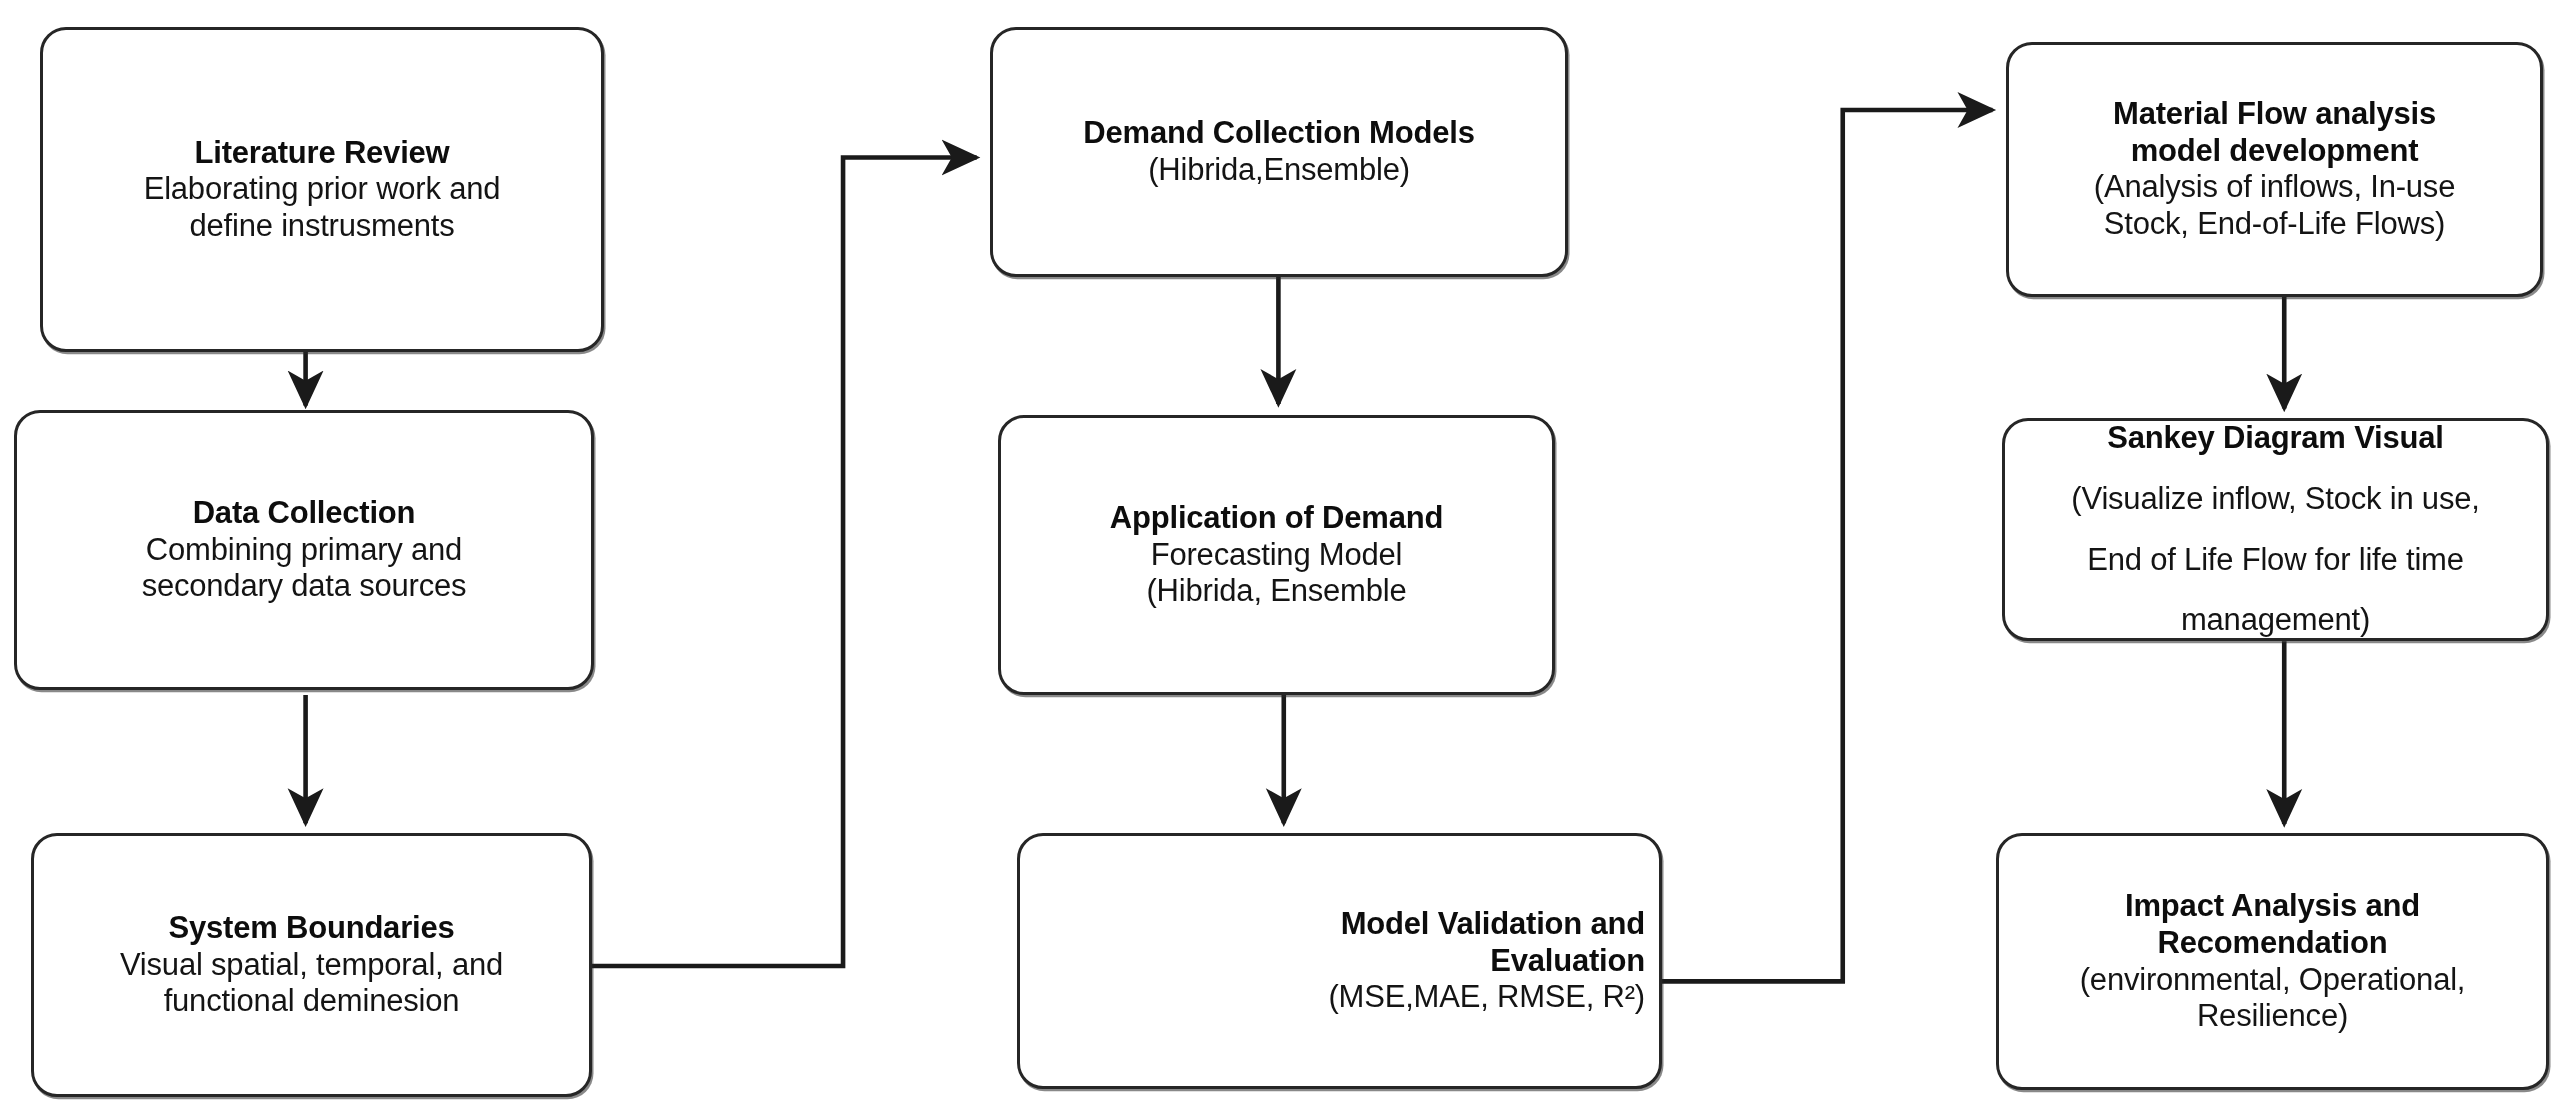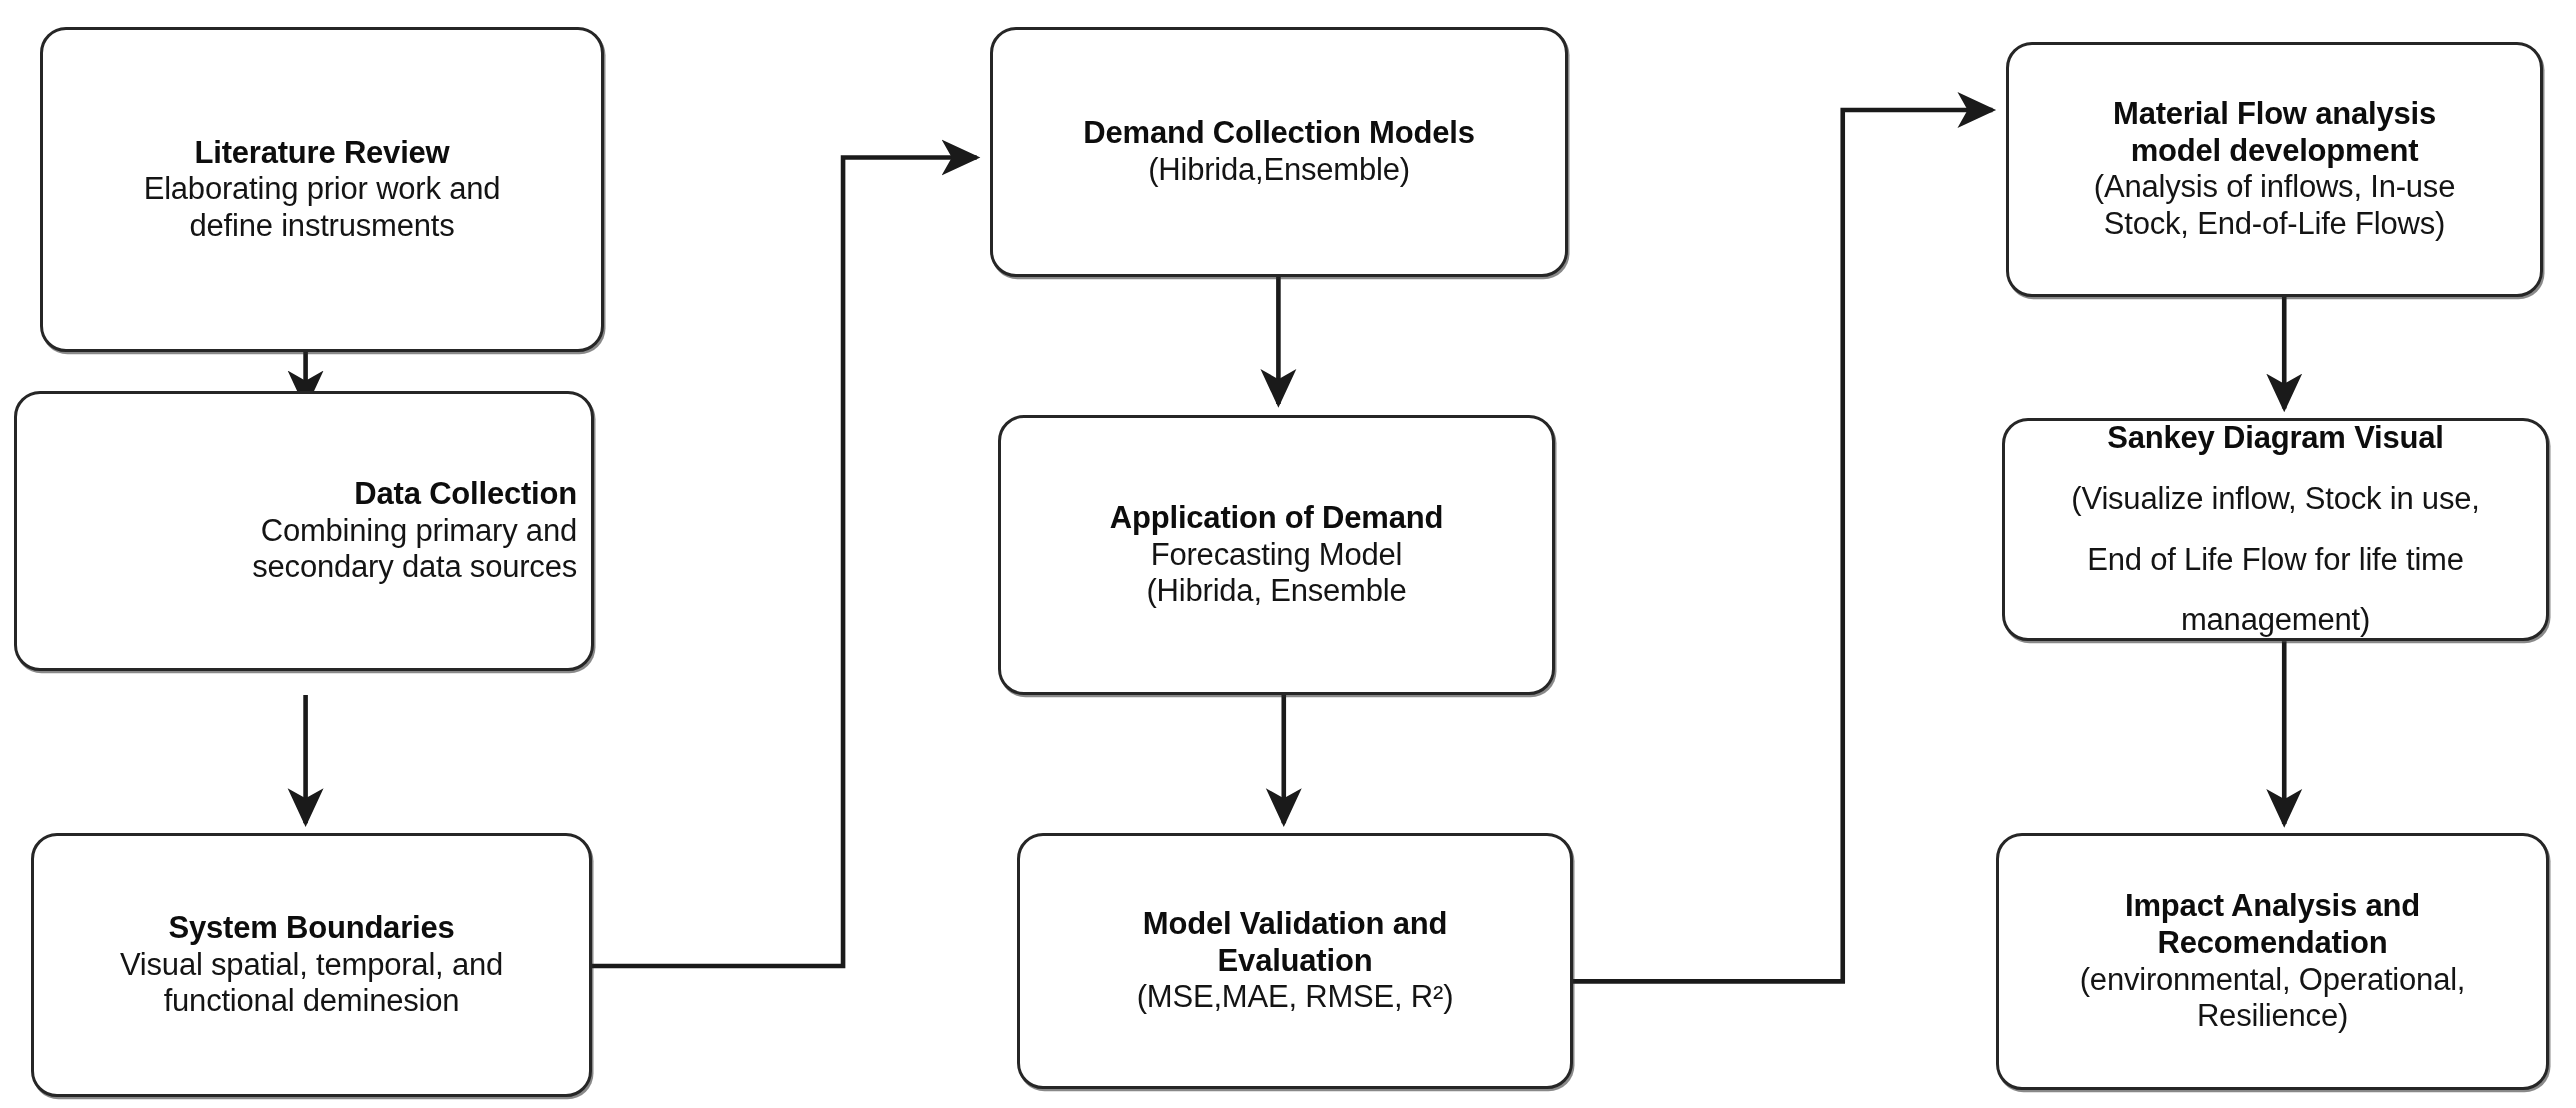--- a/index.html
+++ b/index.html
@@ -81,21 +81,21 @@
 
     <path d="M2975,835 L2975,1073" stroke="#1a1a1a" stroke-width="6" fill="none" marker-end="url(#ah)"></path>
   </svg>
 
   <div class="node" style="left:40px; top:27px; width:564px; height:325px;">
     <div class="title">Literature Review</div>
     <div class="sub">Elaborating prior work and</div>
     <div class="sub">define instrusments</div>
   </div>
 
-  <div class="node" style="left:14px; top:391px; width:580px; height:280px;align-items:flex-end;">
+  <div class="node" style="left:14px; top:410px; width:580px; height:280px;">
     <div class="title">Data Collection</div>
     <div class="sub">Combining primary and</div>
     <div class="sub">secondary data sources</div>
   </div>
 
   <div class="node" style="left:31px; top:833px; width:561px; height:264px;">
     <div class="title">System Boundaries</div>
     <div class="sub">Visual spatial, temporal, and</div>
     <div class="sub">functional deminesion</div>
   </div>
@@ -104,21 +104,21 @@
     <div class="title">Demand Collection Models</div>
     <div class="sub">(Hibrida,Ensemble)</div>
   </div>
 
   <div class="node" style="left:998px; top:415px; width:557px; height:280px;">
     <div class="title">Application of Demand</div>
     <div class="sub">Forecasting Model</div>
     <div class="sub">(Hibrida, Ensemble</div>
   </div>
 
-  <div class="node" style="left:1017px; top:833px; width:556px; height:256px;">
+  <div class="node" style="left:1017px; top:833px; width:645px; height:256px;align-items:flex-end;">
     <div class="title">Model Validation and</div>
     <div class="title">Evaluation</div>
     <div class="sub">(MSE,MAE, RMSE, R²)</div>
   </div>
 
   <div class="node" style="left:2006px; top:7.7px; width:537px; height:255px;margin-top:34px;">
     <div class="title">Material Flow analysis</div>
     <div class="title">model development</div>
     <div class="sub">(Analysis of inflows, In-use</div>
     <div class="sub">Stock, End-of-Life Flows)</div>

